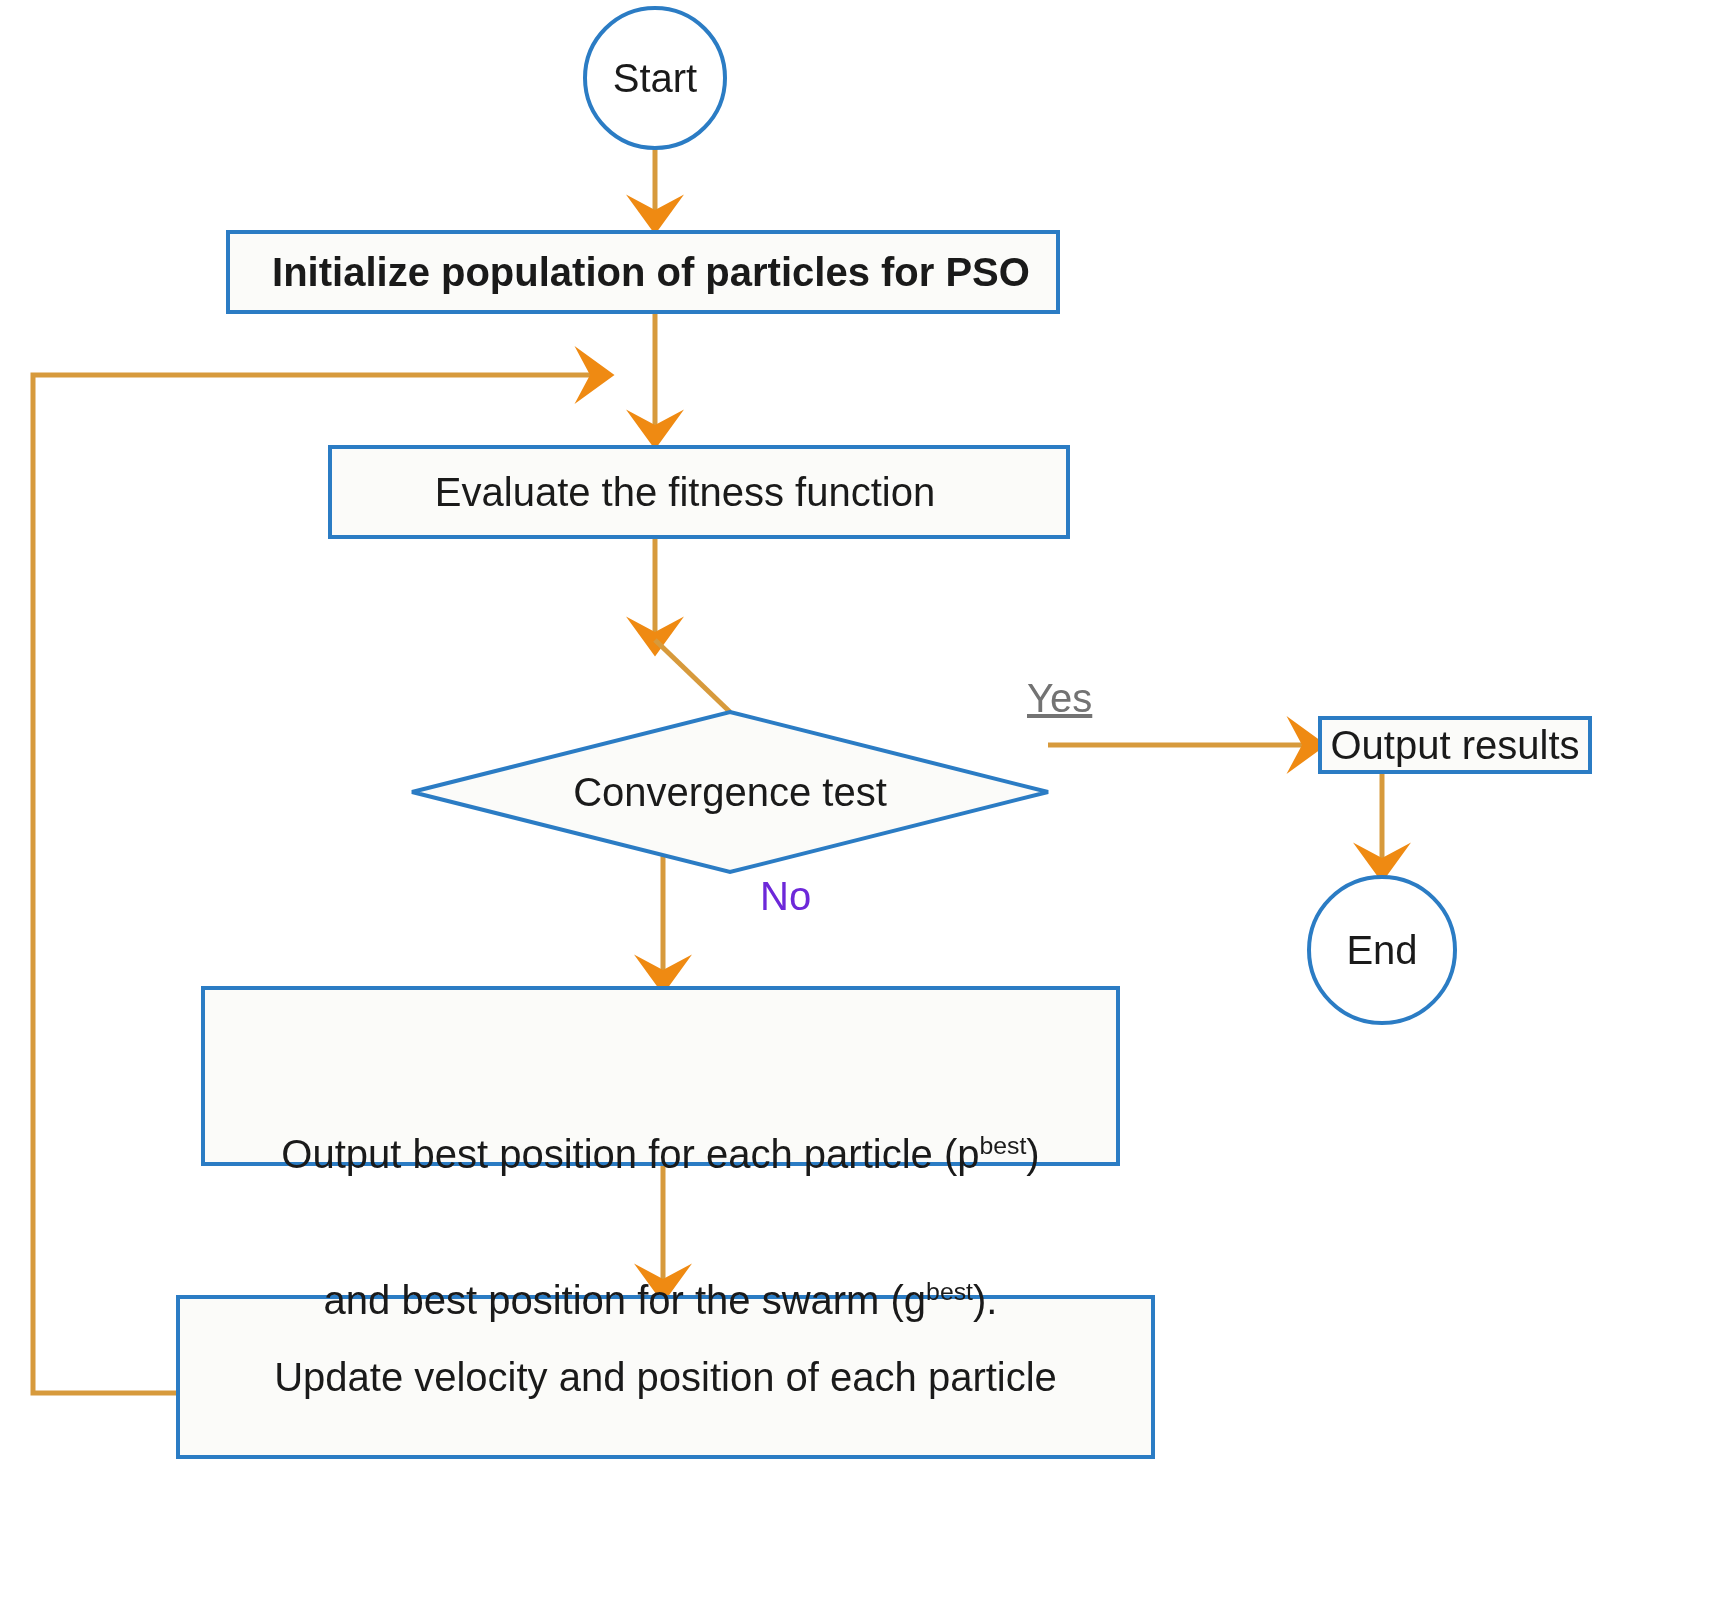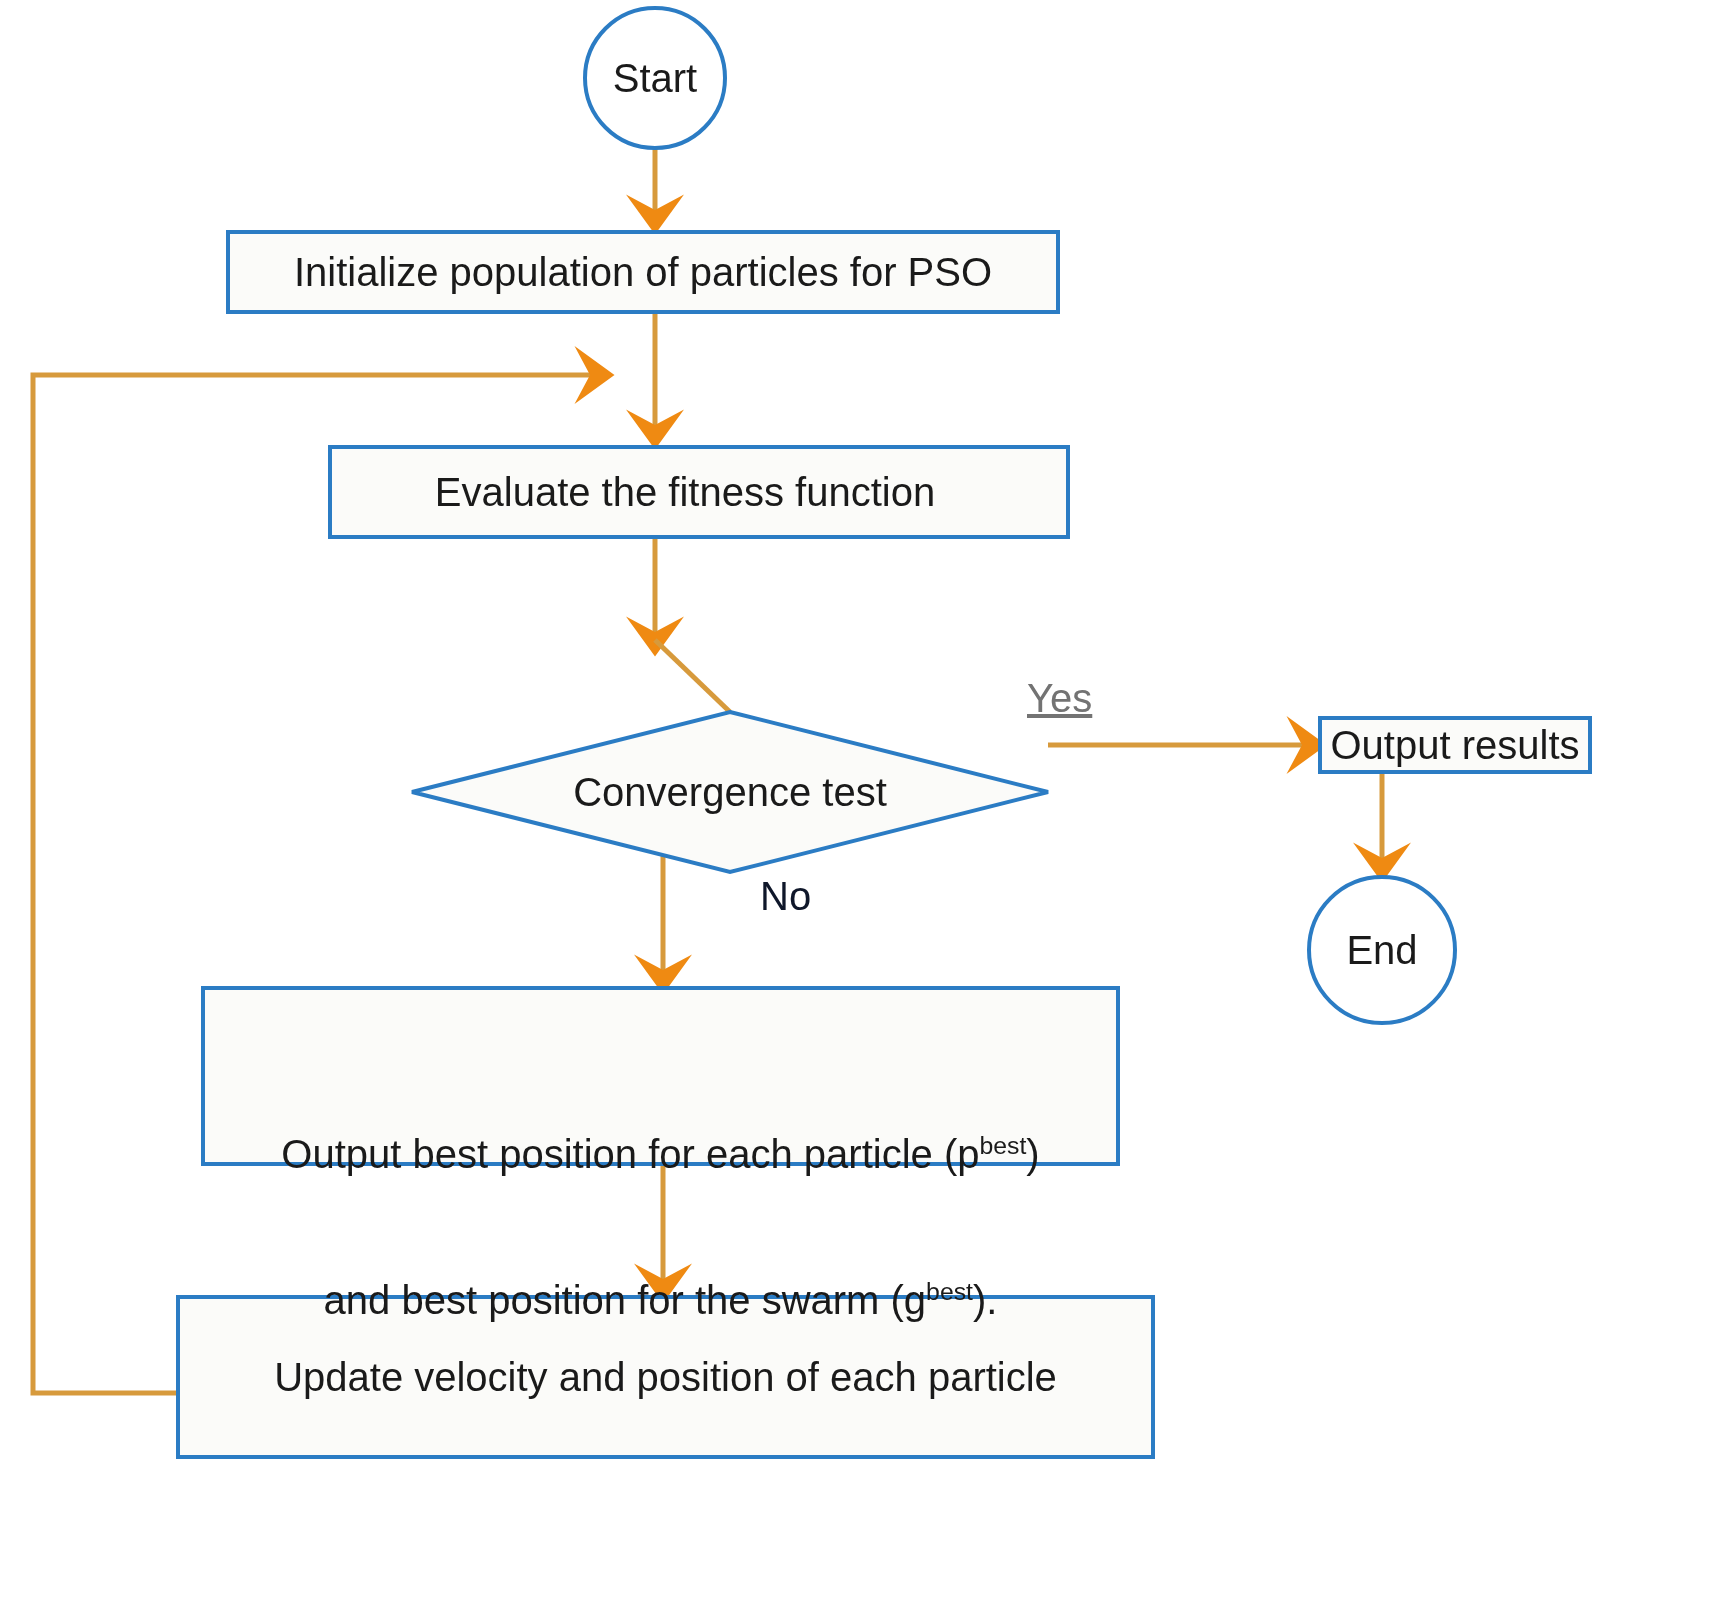--- a/index.html
+++ b/index.html
@@ -91,21 +91,21 @@
 
     <circle cx="1382" cy="950" r="73" fill="#ffffff" stroke="#2b7cc4" stroke-width="4"></circle>
 
     <rect x="203" y="988" width="915" height="176" fill="#fbfbf9" stroke="#2b7cc4" stroke-width="4"></rect>
 
     <rect x="178" y="1297" width="975" height="160" fill="#fbfbf9" stroke="#2b7cc4" stroke-width="4"></rect>
   </svg>
 
   <div class="node-label terminal-label" style="left:585px; top:8px; width:140px; height:140px;text-align:center;">Start</div>
 
-  <div class="node-label process-label" style="left:228px; top:232px; width:830px; height:80px;">Initialize population of particles for PSO</div>
+  <div class="node-label process-label" style="left:236px; top:232px; width:830px; height:80px;font-weight:bold;">Initialize population of particles for PSO</div>
 
   <div class="node-label process-label" style="left:316px; top:447px; width:738px; height:90px;">Evaluate the fitness function</div>
 
   <div class="node-label decision-label" style="left:470px; top:752px; width:520px; height:80px;">Convergence test</div>
 
   <div class="node-label process-label" style="left:1320px; top:718px; width:270px; height:54px;">Output results</div>
 
   <div class="node-label terminal-label" style="left:1309px; top:877px; width:146px; height:146px;">End</div>
 
   <div class="node-label process-label" style="left:203px; top:988px; width:915px; height:176px; display:block; padding-top:44px; box-sizing:border-box;">
@@ -114,15 +114,15 @@
     </div>
     <div style="text-align:center;">
       <span>and best position for the swarm (g</span><span class="sup">best</span><span>).</span>
     </div>
   </div>
 
   <div class="node-label process-label" style="left:178px; top:1297px; width:975px; height:160px;">Update velocity and position of each particle</div>
 
   <div class="edge-label" style="left:1027px; top:676px; color:#737373;text-decoration:underline;">Yes</div>
 
-  <div class="edge-label" style="left:760px; top:874px; color:#0f172a;">No</div>
+  <div class="edge-label" style="left:760px; top:874px; color:#6d28d9;">No</div>
 
 </div>
 
 </body></html>

